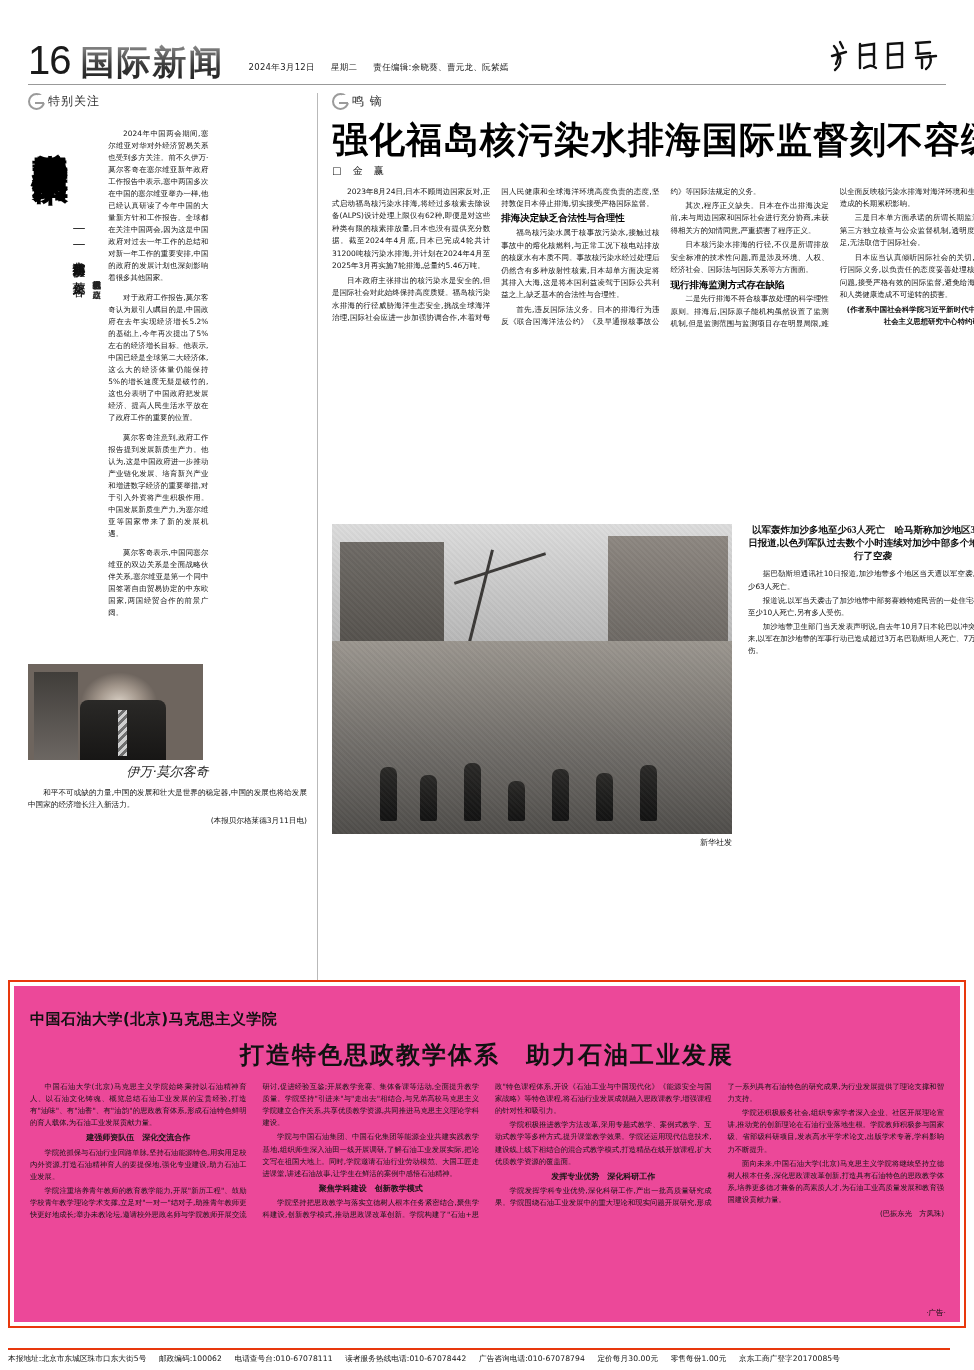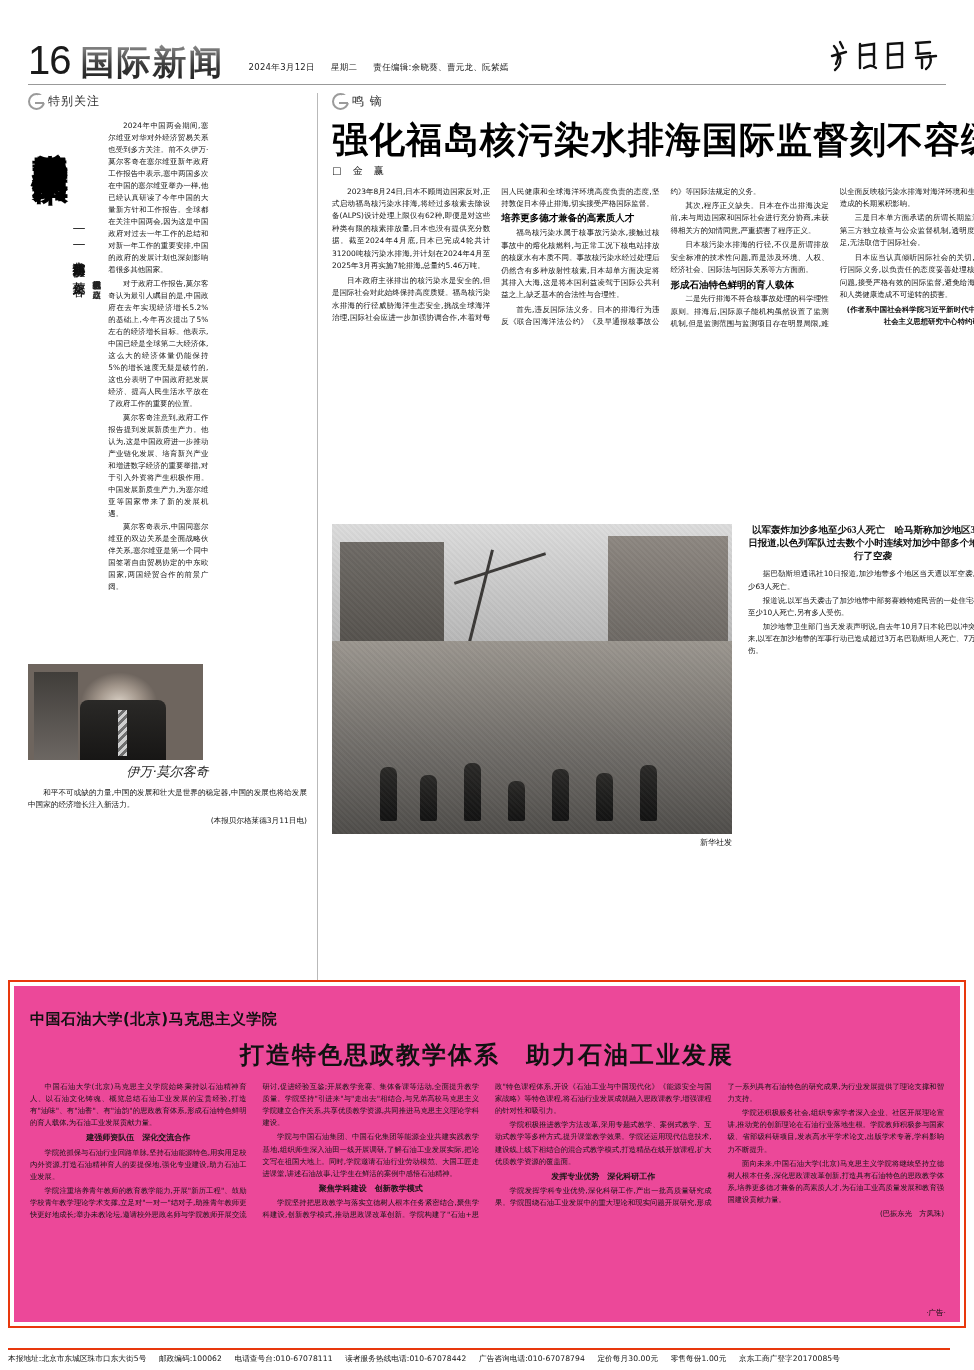--- a/index.html
+++ b/index.html
@@ -82,21 +82,21 @@
     margin-right:2px;padding-top:150px;
   }
 
   
   .left-top{display:flex;}
   .left-intro{
     width:100px;margin-left:4px;
     font-size:7.4px;line-height:1.62;text-align:justify;color:#151515;
     font-family:"DejaVu Sans","Liberation Sans",sans-serif;
   }
-  .left-intro p{margin:0 0 2px 0;text-indent:2em;}
+  .left-intro p{margin:8px 0 2px 0;text-indent:2em;}
 
   .left-photo{
     margin-top:10px;width:175px;height:96px;background:#6b6b6b;position:relative;overflow:hidden;
   }
   .left-photo .pf{position:absolute;inset:0;
     background:
       radial-gradient(ellipse 38px 30px at 52% 40%, #d8cfc4 0%, #a2968b 55%, #6e655e 100%),
       linear-gradient(160deg,#4a4744 0%,#7c7671 45%,#3d3b39 100%);
   }
   .left-photo .chair{position:absolute;left:6px;top:8px;width:44px;height:88px;
@@ -256,26 +256,26 @@
         <span class="gmark"></span>
         <span class="ftext">鸣 镝</span>
       </div>
 
       <div class="rhead">强化福岛核污染水排海国际监督刻不容缓</div>
       <div class="rbyline">□ 金 赢</div>
 
       <div class="rcols">
         <p>2023年8月24日,日本不顾周边国家反对,正式启动福岛核污染水排海,将经过多核素去除设备(ALPS)设计处理上限仅有62种,即便是对这些种类有限的核素排放量,日本也没有提供充分数据。截至2024年4月底,日本已完成4轮共计31200吨核污染水排海,并计划在2024年4月至2025年3月再实施7轮排海,总量约5.46万吨。</p>
         <p>日本政府主张排出的核污染水是安全的,但是国际社会对此始终保持高度质疑。福岛核污染水排海的行径威胁海洋生态安全,挑战全球海洋治理,国际社会应进一步加强协调合作,本着对每国人民健康和全球海洋环境高度负责的态度,坚持敦促日本停止排海,切实接受严格国际监督。</p>
-        <p class="subhead">培养更多德才兼备的高素质人才</p>
+        <p class="subhead">排海决定缺乏合法性与合理性</p>
         <p>福岛核污染水属于核事故污染水,接触过核事故中的熔化核燃料,与正常工况下核电站排放的核废水有本质不同。事故核污染水经过处理后仍然含有多种放射性核素,日本却单方面决定将其排入大海,这是将本国利益凌驾于国际公共利益之上,缺乏基本的合法性与合理性。</p>
         <p>首先,违反国际法义务。日本的排海行为违反《联合国海洋法公约》《及早通报核事故公约》等国际法规定的义务。</p>
         <p>其次,程序正义缺失。日本在作出排海决定前,未与周边国家和国际社会进行充分协商,未获得相关方的知情同意,严重损害了程序正义。</p>
         <p>日本核污染水排海的行径,不仅是所谓排放安全标准的技术性问题,而是涉及环境、人权、经济社会、国际法与国际关系等方方面面。</p>
-        <p class="subhead">形成石油特色鲜明的育人载体</p>
+        <p class="subhead">现行排海监测方式存在缺陷</p>
         <p>二是先行排海不符合核事故处理的科学理性原则。排海后,国际原子能机构虽然设置了监测机制,但是监测范围与监测项目存在明显局限,难以全面反映核污染水排海对海洋环境和生态系统造成的长期累积影响。</p>
         <p>三是日本单方面承诺的所谓长期监测,缺乏第三方独立核查与公众监督机制,透明度严重不足,无法取信于国际社会。</p>
         <p>日本应当认真倾听国际社会的关切,切实履行国际义务,以负责任的态度妥善处理核污染水问题,接受严格有效的国际监督,避免给海洋环境和人类健康造成不可逆转的损害。</p>
         <p class="attrib">(作者系中国社会科学院习近平新时代中国特色社会主义思想研究中心特约研究员)</p>
       </div>
 
       <div class="rlower">
         <div>
           <div class="news-photo">
             <div class="sky"></div>

